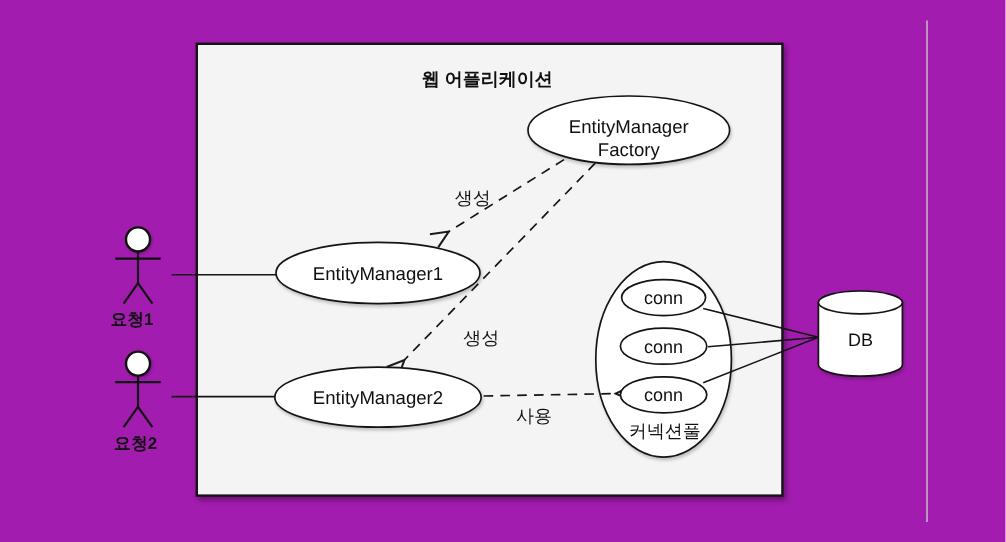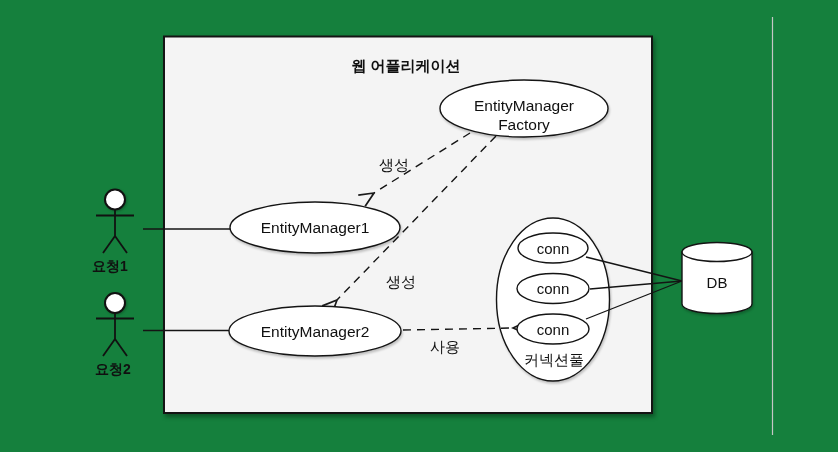--- a/index.html
+++ b/index.html
@@ -1,16 +1,16 @@
 <!DOCTYPE html>
 <html><head>
 <meta charset="utf-8">
 <style>
   html,body{margin:0;padding:0;background:#ffffff;}
-  .stage{position:relative;width:838px;height:452px;background:#15803d;overflow:hidden;}
+  .stage{position:relative;width:838px;height:452px;background:#a21caf;overflow:hidden;}
   svg{display:block;}
   text{font-family:"Liberation Sans","DejaVu Sans",sans-serif;fill:#101010;}
   .mid{text-anchor:middle;}
   .f15{font-size:15px;}
   .f155{font-size:15.5px;}
   .f14{font-size:14px;}
   .b{font-weight:700;}
   .sep{stroke:#c6c6c6;stroke-width:1.2;}
   .sysbox{stroke:#141414;stroke-width:2;filter:drop-shadow(2px 3px 2px rgba(0,0,0,0.35));}
   .edge{stroke:#141414;stroke-width:1.3;fill:none;}

